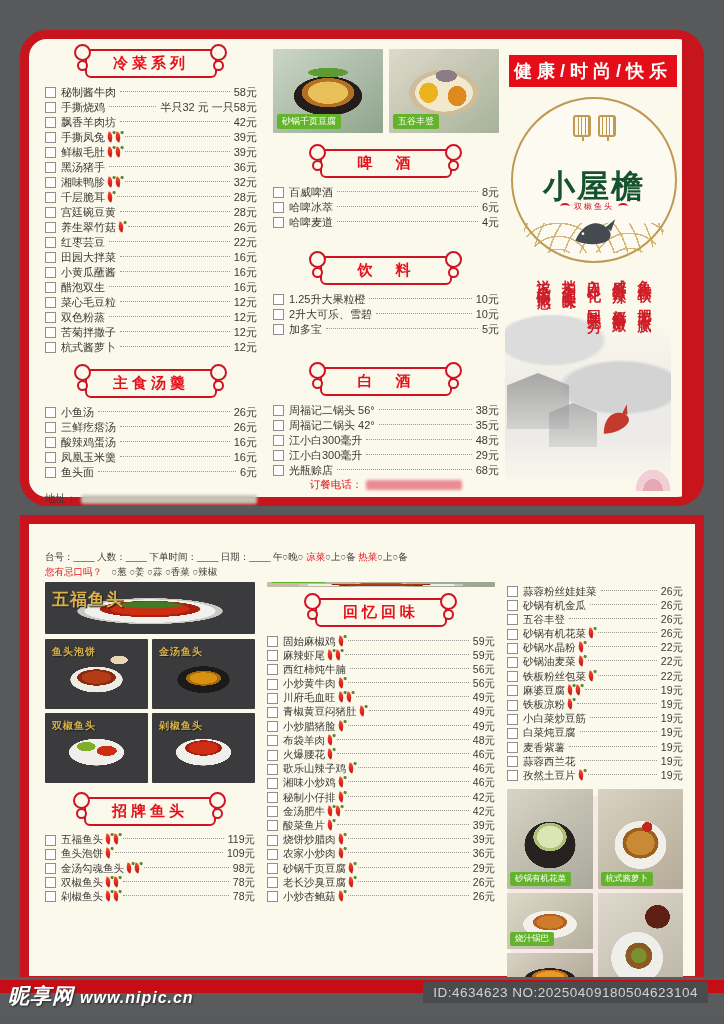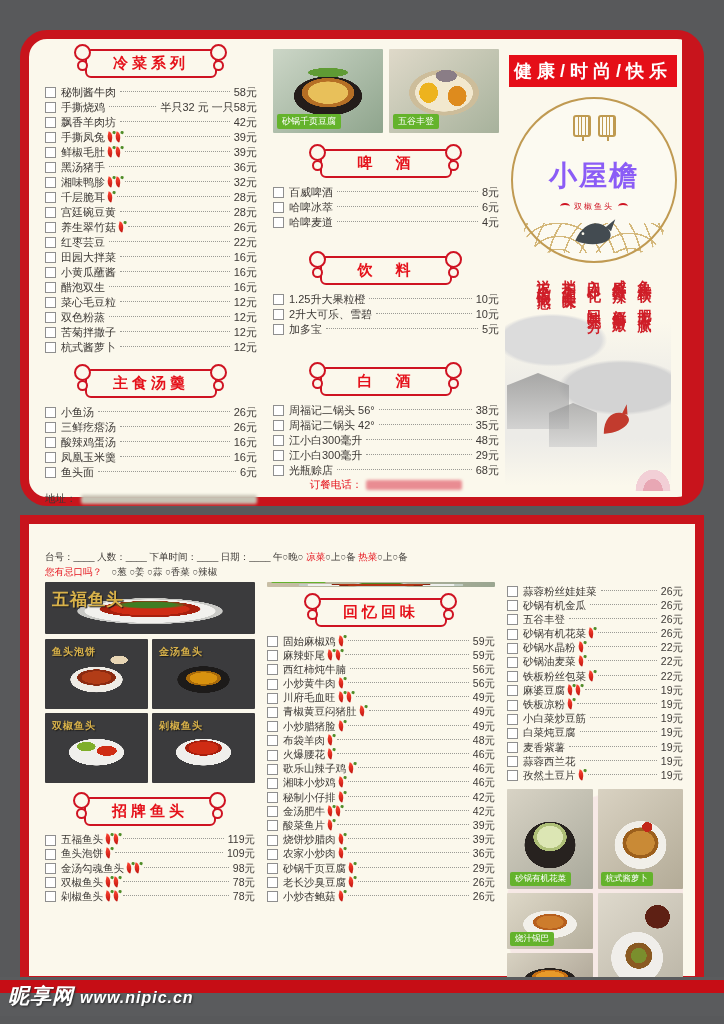--- a/index.html
+++ b/index.html
@@ -67,22 +67,22 @@
   .p1-photos{display:flex;gap:6px;}
   .p1-photos .photo{flex:1;height:84px;}
   .slogan{margin:6px 2px 0 0;background:#e50e18;color:#fff;text-align:center;font-size:18px;
           letter-spacing:5px;padding:4px 0;font-weight:bold;}
   .logo{width:162px;height:162px;margin:10px auto 0;border:2px solid #c09a52;border-radius:50%;
         position:relative;z-index:1;background:rgba(255,255,255,.25);}
   .lanterns{position:absolute;top:16px;left:0;right:0;display:flex;justify-content:center;gap:7px;}
   .lantern{width:14px;height:18px;border:2px solid #bf9a50;border-radius:3px;position:relative;
         background:repeating-linear-gradient(90deg,transparent 0 2.5px,#bf9a50 2.5px 3.5px);}
   .lantern::after{content:"";position:absolute;left:50%;top:100%;width:2px;height:6px;background:#bf9a50;}
-  .brand-title{position:absolute;top:58px;width:100%;text-align:center;
-        font-family:"Liberation Serif",serif;font-size:28px;color:#8b5cf6;font-weight:bold;letter-spacing:2px;}
+  .brand-title{position:absolute;top:66px;width:100%;text-align:center;
+        font-family:"Liberation Serif",serif;font-size:32px;color:#14532d;font-weight:bold;letter-spacing:2px;}
   .brand-sub{position:absolute;top:102px;width:100%;text-align:center;font-size:8px;color:#cf1322;letter-spacing:2px;}
   .brand-sub i{display:inline-block;width:10px;height:5px;border-top:2px solid #cf1322;border-radius:50%;
         vertical-align:middle;margin:0 4px;}
   .waves{position:absolute;bottom:8px;left:10px;right:10px;height:30px;opacity:.75;border-radius:0 0 80px 80px;
         background:repeating-radial-gradient(circle at 25% 150%,transparent 0 5px,#c7a254 5px 6.5px,transparent 6.5px 13px),
                    repeating-radial-gradient(circle at 75% 160%,transparent 0 7px,#c7a254 7px 8.5px,transparent 8.5px 15px);}
   .logo-fish{position:absolute;bottom:12px;left:50%;transform:translateX(-50%);}
   .poem{writing-mode:vertical-rl;height:152px;margin:6px auto 0;color:#cf1e28;position:relative;z-index:1;
         font-family:"Liberation Serif",serif;font-weight:bold;font-size:14px;letter-spacing:3px;line-height:1.8;
         text-align:start;}
@@ -1034,13 +1034,14 @@
       </div>
     </div>
   </div>
 </div>
 
 <div class="footer">
   <div class="stripe"></div>
   <div class="brandmark">
     <span>昵享网</span><span class="siteurl">www.nipic.cn</span>
   </div>
+  <div class="idbox">ID:4634623 NO:20250409180504623104</div>
 </div>
 
 </body></html>

